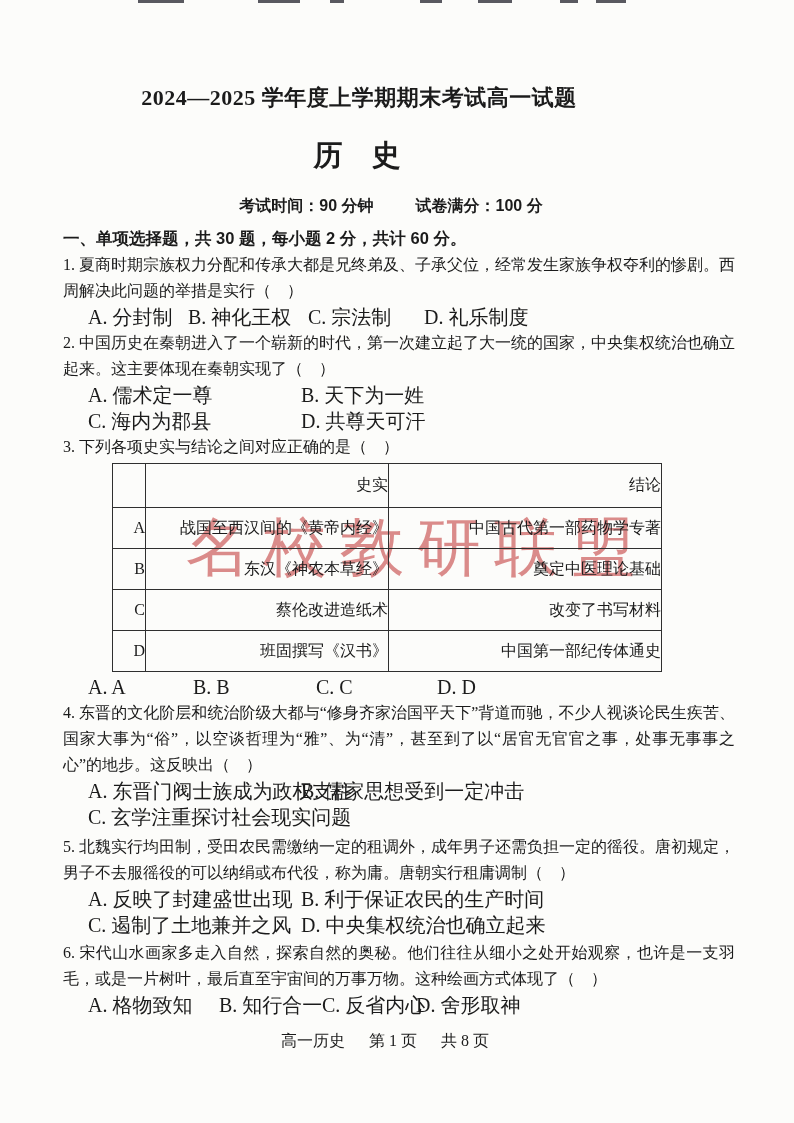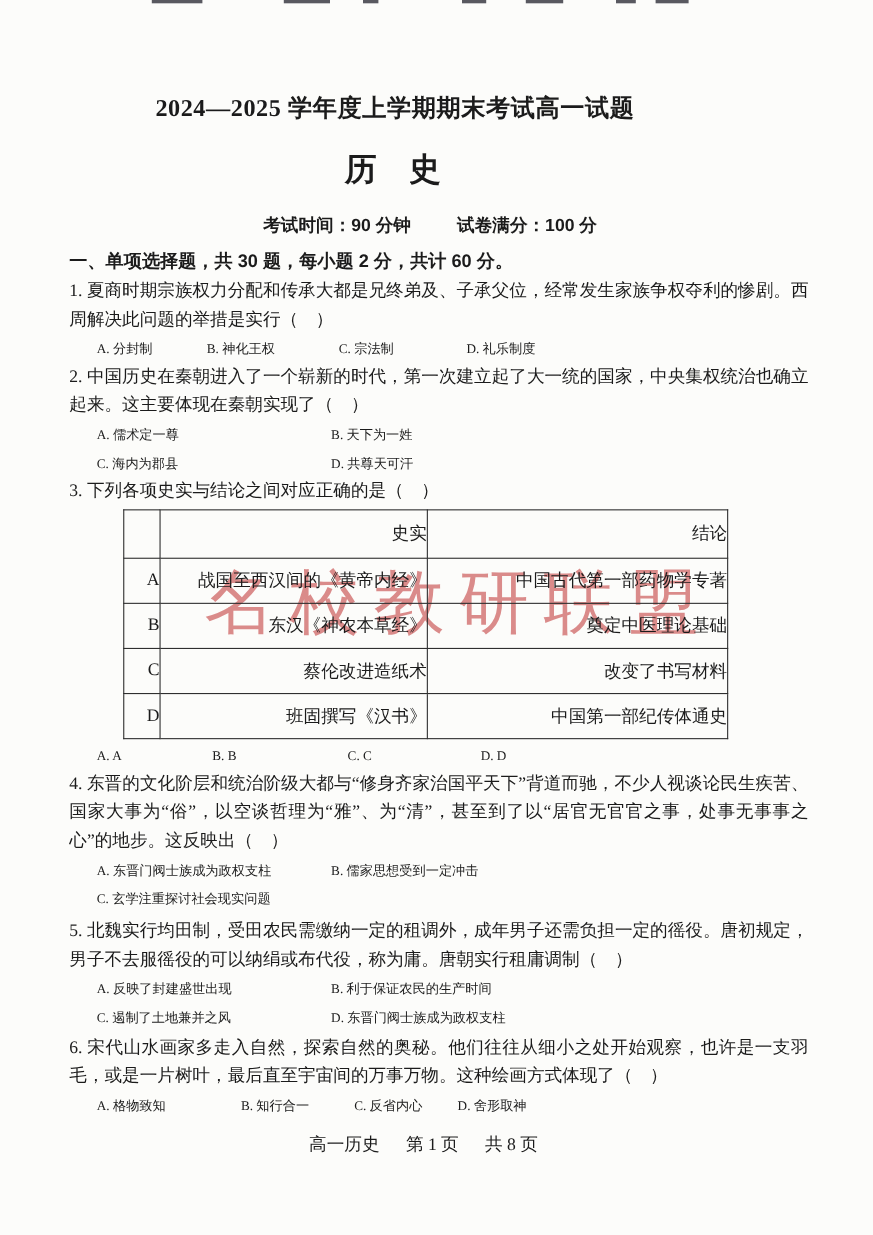--- a/index.html
+++ b/index.html
@@ -24,21 +24,21 @@
   .info {
     margin-top:23px; display:flex; justify-content:center; gap:42px;
     font-family:"Liberation Sans","DejaVu Sans",sans-serif;
     font-weight:700; font-size:16px; line-height:22px; transform:translateX(-8px);
   }
   .section-heading {
     margin-top:8px; font-family:"Liberation Sans","DejaVu Sans",sans-serif;
     font-weight:700; font-size:16.5px; line-height:27px;
   }
   .qtext { font-size:16px; line-height:26px; text-align:justify; }
-  .opts { font-size:12px; line-height:26px; display:grid; padding-left:25px; }
+  .opts { font-size:20px; line-height:26px; display:grid; padding-left:25px; }
   .opts span { white-space:nowrap; }
   .opts-q1  { grid-template-columns:100px 120px 116px 1fr; }
   .opts-2col{ grid-template-columns:213px 1fr; }
   .opts-ans { grid-template-columns:105px 123px 121px 1fr; }
   .opts-q6  { grid-template-columns:131px 103px 94px 1fr; }
 
   .qtable {
     border-collapse:collapse; table-layout:fixed; width:549px;
     margin:3px 0 2px 49px; border:1.5px solid #2f2f2f;
   }
@@ -152,21 +152,21 @@
       <span>A.  东晋门阀士族成为政权支柱</span>
       <span>B.  儒家思想受到一定冲击</span>
       <span>C.  玄学注重探讨社会现实问题</span>
     </div>
 
     <p class="qtext" style="margin-top:4px;">5.  北魏实行均田制，受田农民需缴纳一定的租调外，成年男子还需负担一定的徭役。唐初规定，男子不去服徭役的可以纳绢或布代役，称为庸。唐朝实行租庸调制（　）</p>
     <div class="opts opts-2col">
       <span>A.  反映了封建盛世出现</span>
       <span>B.  利于保证农民的生产时间</span>
       <span>C.  遏制了土地兼并之风</span>
-      <span>D.  东晋门阀士族成为政权支柱</span>
+      <span>D.  中央集权统治也确立起来</span>
     </div>
 
     <p class="qtext" style="margin-top:2px;">6.  宋代山水画家多走入自然，探索自然的奥秘。他们往往从细小之处开始观察，也许是一支羽毛，或是一片树叶，最后直至宇宙间的万事万物。这种绘画方式体现了（　）</p>
     <div class="opts opts-q6">
       <span>A.  格物致知</span>
       <span>B.  知行合一</span>
       <span>C.  反省内心</span>
       <span>D.  舍形取神</span>
     </div>
 

